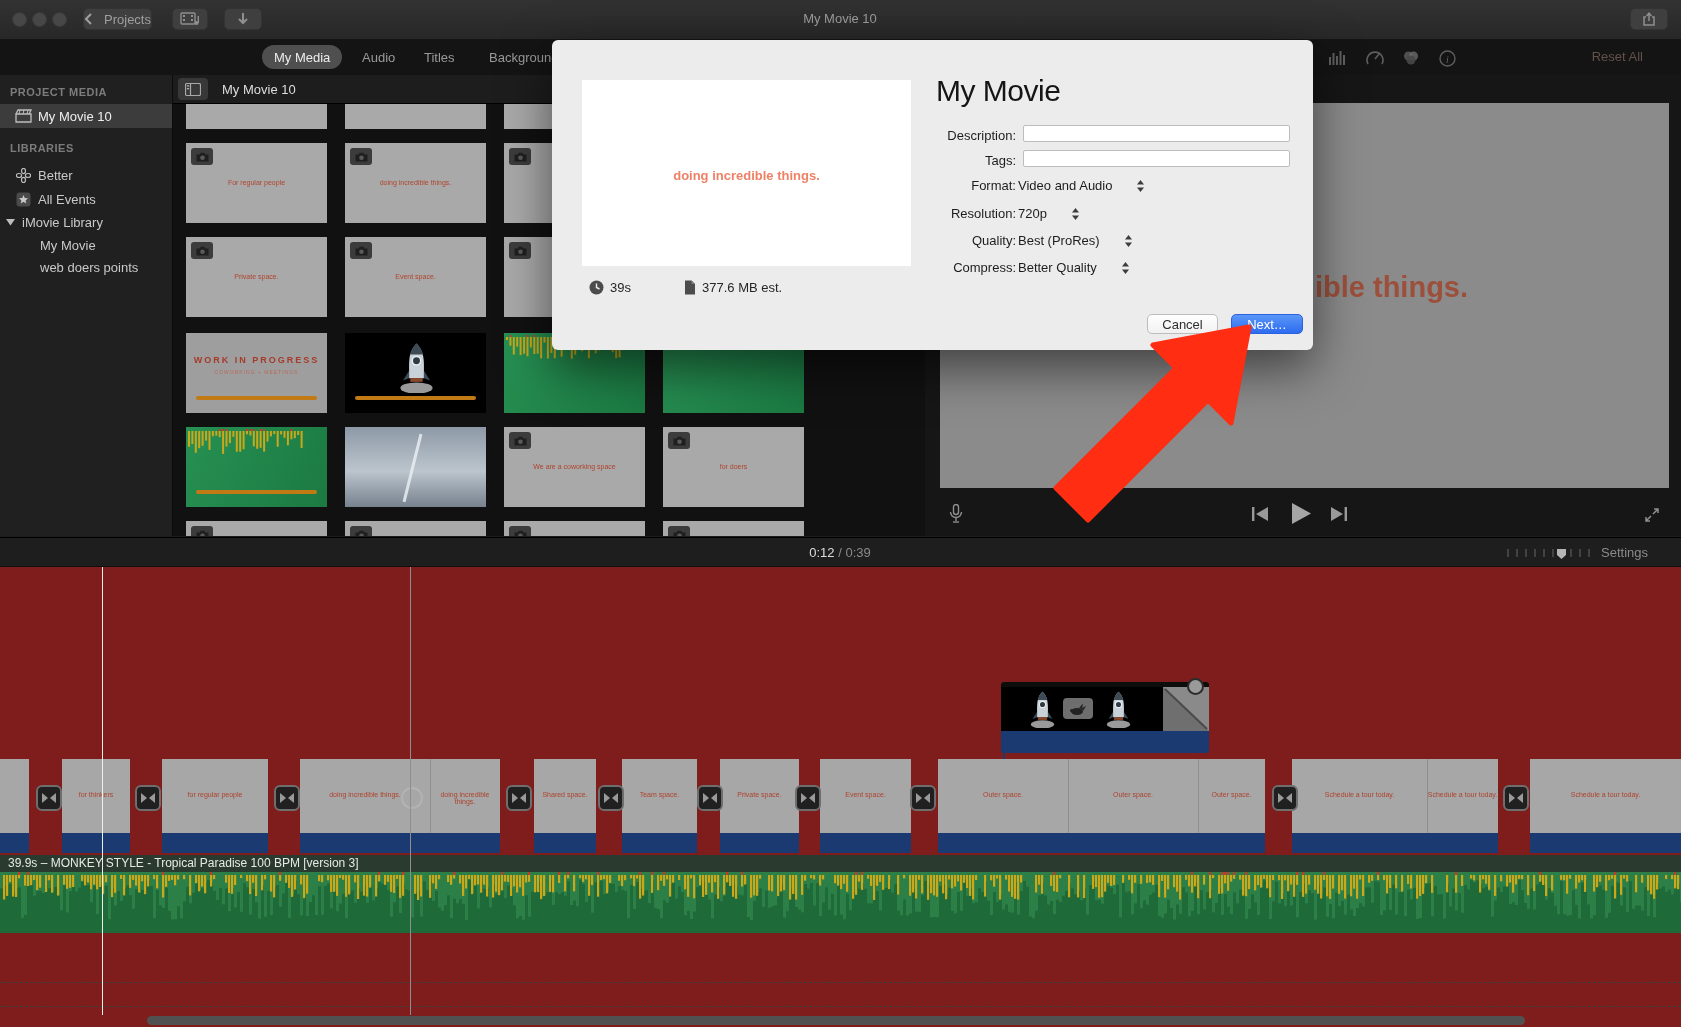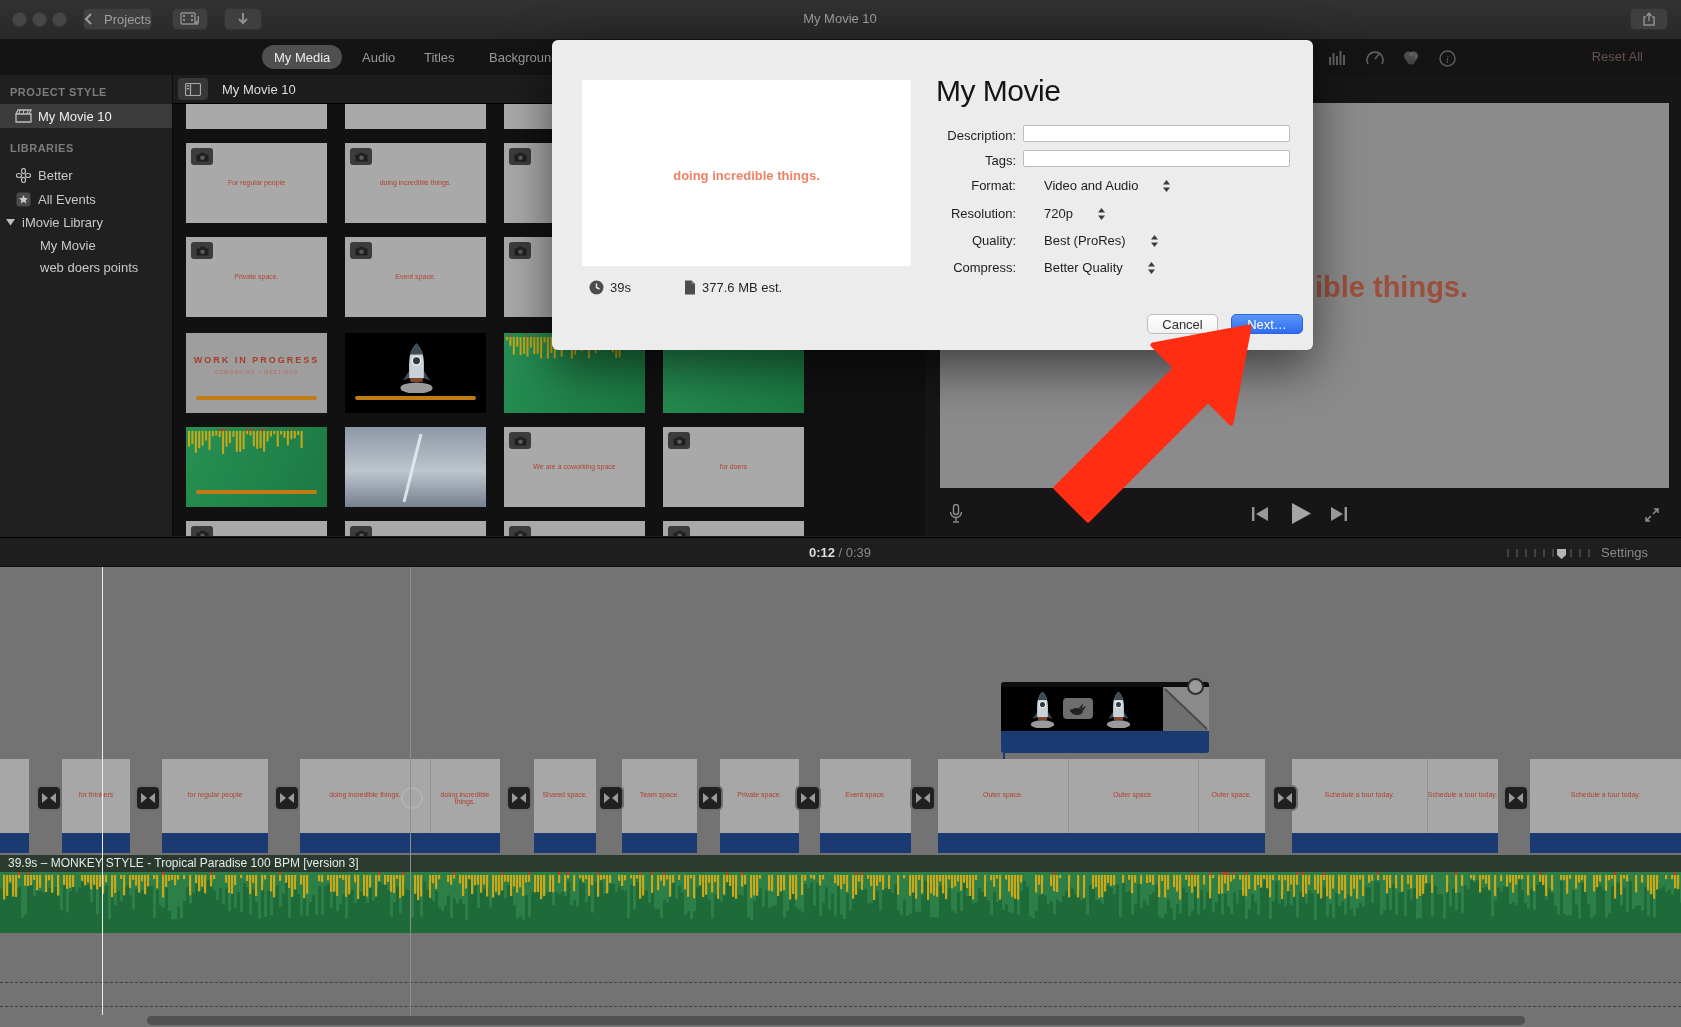--- a/index.html
+++ b/index.html
@@ -34,44 +34,44 @@
   .cam{position:absolute;left:5px;top:5px;width:22px;height:17px;background:#3c3c3c;border-radius:3px;display:flex;align-items:center;justify-content:center;}
   .obar{position:absolute;left:10px;right:10px;bottom:13px;height:4px;background:#c27a14;border-radius:2px;}
   
   #viewer{left:925px;top:75px;width:756px;height:461px;background:#161616;z-index:1;}
   #vframe{left:15px;top:28px;width:729px;height:385px;background:#8b8b8b;overflow:hidden;}
   #vtext{left:0;top:168px;width:729px;text-align:center;font-size:29px;color:#9c4f3a;font-weight:bold;}
   .vctl{bottom:8px;color:#8f8f8f;}
   
   #tl-header{left:0;top:537px;width:1681px;height:28px;background:#1e1e1e;border-top:1px solid #000;border-bottom:1px solid #101010;z-index:2;}
   #tl-time{left:760px;top:7px;font-size:13px;color:#8a8a8a;width:160px;text-align:center;}
-  #tl-time b{color:#dcdcdc;font-weight:bold;}
+  #tl-time b{color:#dcdcdc;font-weight:normal;}
   #tl-settings{right:33px;top:7px;color:#8a8a8a;font-size:13px;}
-  #timeline{left:0;top:565px;width:1681px;height:462px;background:#737373;overflow:hidden;z-index:1;}
+  #timeline{left:0;top:565px;width:1681px;height:462px;background:#7f1d1d;overflow:hidden;z-index:1;}
   .clip{top:194px;height:94px;}
   .clip .vid{position:absolute;left:0;top:0;right:0;height:74px;background:#a7a7a7;overflow:hidden;}
   .clip .aud{position:absolute;left:0;bottom:0;right:0;height:20px;background:#1c3a72;}
   .seg-div{position:absolute;top:0;bottom:0;width:1px;background:#8f8f8f;}
   .trans{top:220px;width:22px;height:22px;background:#202020;border:2px solid #6e6e6e;border-radius:6px;display:flex;align-items:center;justify-content:center;}
   #audio-label{left:0;top:290px;width:1681px;height:17px;background:#2a3a2e;color:#e6eae6;font-size:12px;line-height:17px;padding-left:8px;box-sizing:border-box;}
   #waveband{left:0;top:307px;width:1681px;height:61px;background:#2d7f48;}
   .dash{left:0;width:1681px;border-top:1px dashed #3f3f3f;height:0;}
   #hscroll{left:147px;top:451px;width:1378px;height:9px;background:#515151;border-radius:5px;}
   .vline{top:0;height:447px;width:1px;}
   
   #dialog{left:552px;top:40px;width:761px;height:310px;background:#ececec;border-radius:6px;
           box-shadow:0 18px 50px rgba(0,0,0,.55);z-index:40;}
   #dlg-titlebar{left:0;top:0;width:761px;height:20px;background:linear-gradient(#ebebeb,#d2d2d2);
           border-bottom:1px solid #b4b4b4;border-radius:6px 6px 0 0;text-align:center;font-size:13px;color:#404040;line-height:20px;}
   #dlg-preview{left:30px;top:40px;width:329px;height:186px;background:#fff;}
   #dlg-preview span{position:absolute;left:0;top:88px;width:329px;text-align:center;font-size:13px;color:#ee8266;font-weight:bold;}
   #dlg-heading{left:384px;top:34px;font-size:30px;color:#151515;letter-spacing:-.5px;}
   .flabel{position:absolute;right:297px;font-size:13px;color:#1d1d1d;text-align:right;}
   .finput{position:absolute;left:471px;width:267px;height:17px;border:1px solid #bdbdbd;background:#fff;border-radius:2px;box-sizing:border-box;font-size:12px;padding:0 4px;}
-  .fvalue{position:absolute;left:492px;font-size:13px;color:#1d1d1d;display:flex;align-items:center;gap:24px;justify-content:flex-end;}
+  .fvalue{position:absolute;left:466px;font-size:13px;color:#1d1d1d;display:flex;align-items:center;gap:24px;justify-content:flex-end;}
   .info{position:absolute;font-size:13px;color:#262626;display:flex;align-items:center;gap:6px;}
   .dbtn{position:absolute;top:274px;height:20px;border-radius:5px;font-size:13px;display:flex;align-items:center;justify-content:center;box-sizing:border-box;}
   #btn-cancel{left:595px;width:71px;background:linear-gradient(#fff,#f1f1f1);border:1px solid #bdbdbd;color:#2e2e2e;}
   #btn-next{left:679px;width:72px;background:linear-gradient(#5a97f8,#2e6bf0);color:#fff;border:1px solid #2a62e0;}
   #arrow{z-index:50;}
 </style>
 </head>
 <body>
 
 <div id="app">
@@ -143,21 +143,21 @@
     <div class="abs tricon" style="left:1434px">
       <svg width="17" height="17" viewBox="0 0 17 17">
           <circle cx="8.5" cy="8.5" r="7.5" fill="none" stroke="#777" stroke-width="1.4"></circle>
           <text x="8.5" y="12.5" text-anchor="middle" font-size="10" font-family="Liberation Serif,serif" font-style="italic" fill="#777">i</text>
         </svg>
     </div>
     <div id="reset-all" class="abs">Reset All</div>
   </div>
 
   <div id="sidebar" class="abs">
-    <div class="abs sb-h" style="top:11px">PROJECT STYLE</div>
+    <div class="abs sb-h" style="top:11px">PROJECT MEDIA</div>
     <div class="abs sb-item sel" style="top:29px">
       <span class="sb-ic">
         <svg width="17" height="14" viewBox="0 0 17 14">
             <path d="M1 5 H16 V13 H1 Z" fill="none" stroke="#bdbdbd" stroke-width="1.3"></path>
             <path d="M1 5 L3 1 L16 1 L14 5" fill="none" stroke="#bdbdbd" stroke-width="1.3"></path>
             <line x1="5" y1="1" x2="4" y2="5" stroke="#bdbdbd"></line>
             <line x1="9" y1="1" x2="8" y2="5" stroke="#bdbdbd"></line>
             <line x1="13" y1="1" x2="12" y2="5" stroke="#bdbdbd"></line>
           </svg>
       </span>

